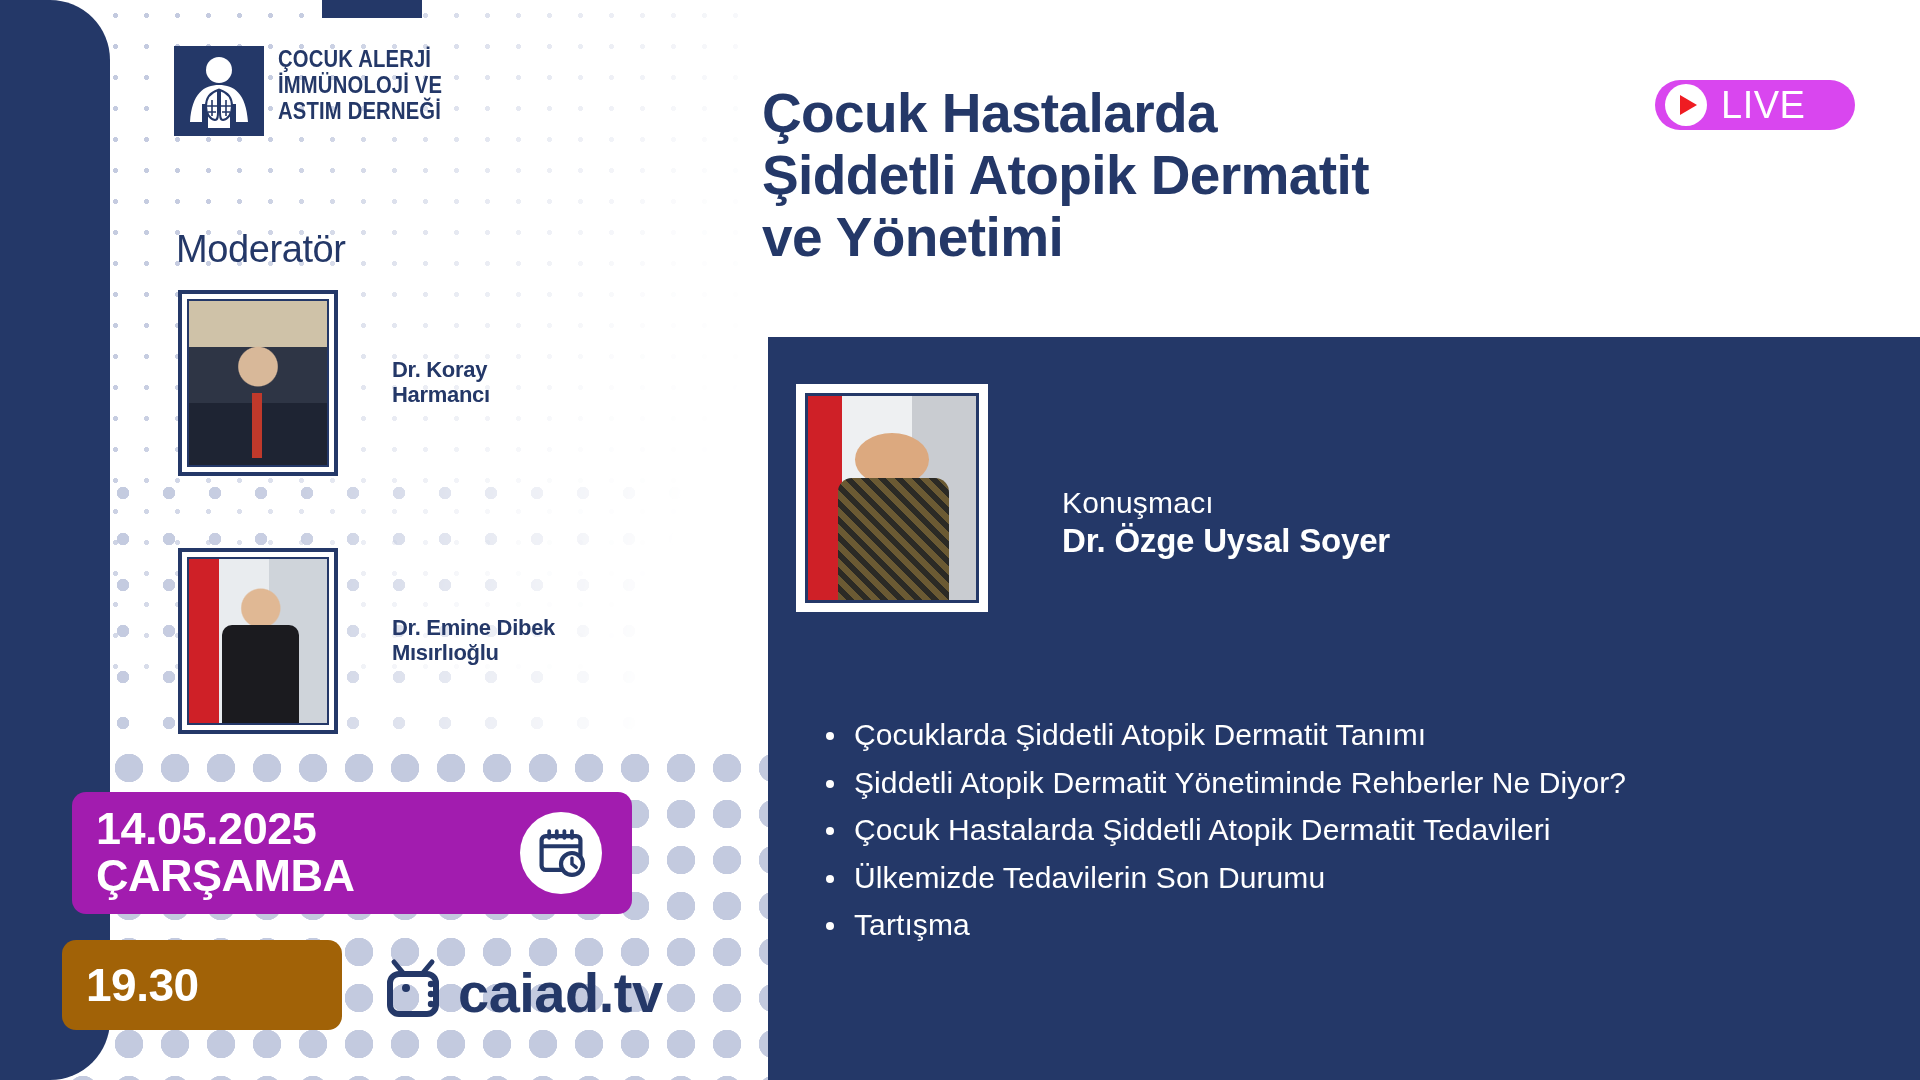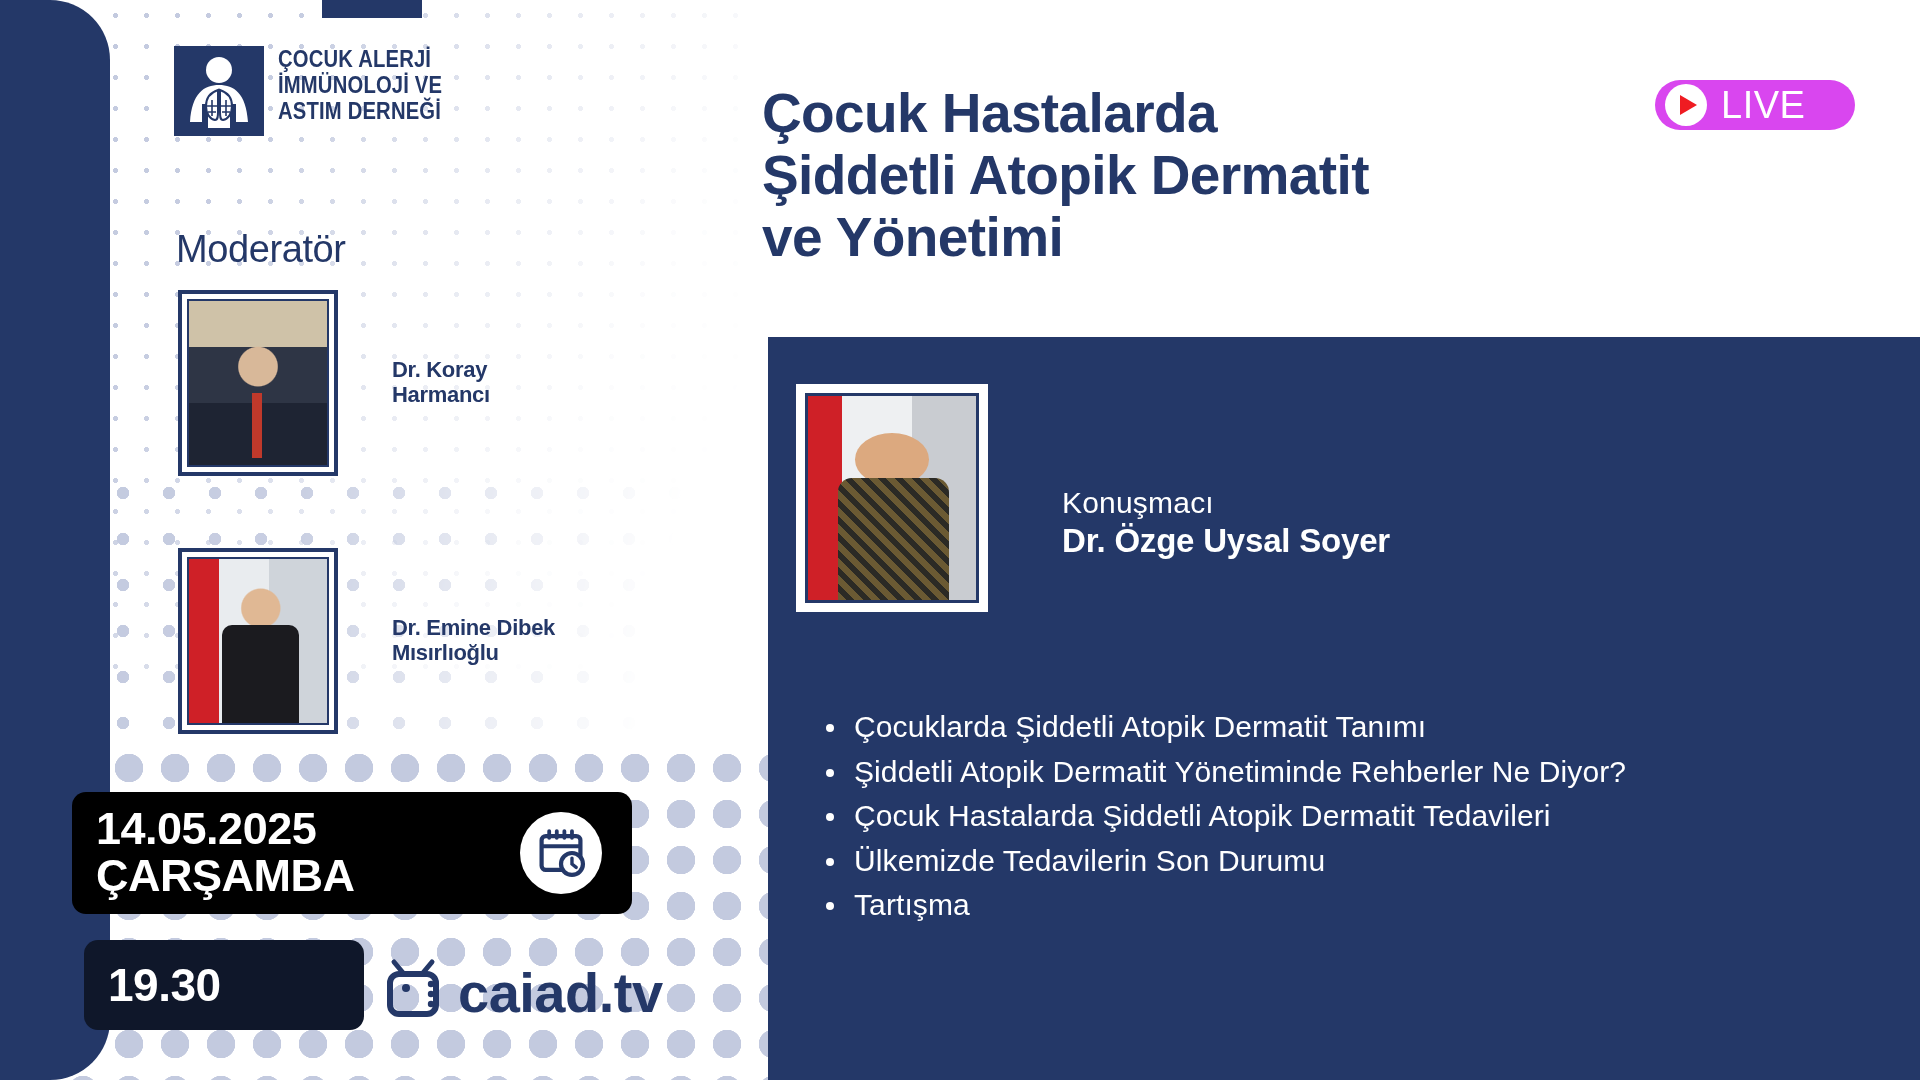--- a/index.html
+++ b/index.html
@@ -123,21 +123,21 @@
     letter-spacing: -0.3px;
     white-space: pre-line;
     max-width: 300px;
   }
 
   
   .date-badge {
     position: absolute;
     left: 72px; top: 792px;
     width: 560px; height: 122px;
-    background: #000000;
+    background: #a21caf;
     border-radius: 14px;
     display: flex;
     align-items: center;
   }
   .date-text {
     color: #ffffff;
     font-size: 45px;
     font-weight: 700;
     line-height: 1.04;
     white-space: pre-line;
@@ -149,23 +149,23 @@
     right: 30px; top: 20px;
     width: 82px; height: 82px;
     border-radius: 50%;
     background: #ffffff;
     display: flex;
     align-items: center;
     justify-content: center;
   }
   .time-badge {
     position: absolute;
-    left: 84px; top: 940px;
+    left: 62px; top: 940px;
     width: 280px; height: 90px;
-    background: #0f172a;
+    background: #a16207;
     border-radius: 14px;
     display: flex;
     align-items: center;
   }
   .time-text {
     color: #ffffff;
     font-size: 46px;
     font-weight: 700;
     margin-left: 24px;
     letter-spacing: -0.5px;
@@ -284,20 +284,21 @@
   }
   .bullets li {
     color: #ffffff;
     font-size: 30px;
     line-height: 1.32;
     margin-bottom: 5px;
     padding-left: 32px;
     position: relative;
     font-weight: 400;
     letter-spacing: 0.1px;
+    margin-top: 8px;
   }
   .bullets li::before {
     content: "";
     position: absolute;
     left: 4px; top: 17px;
     width: 8px; height: 8px;
     border-radius: 50%;
     background: #ffffff;
   }
 

